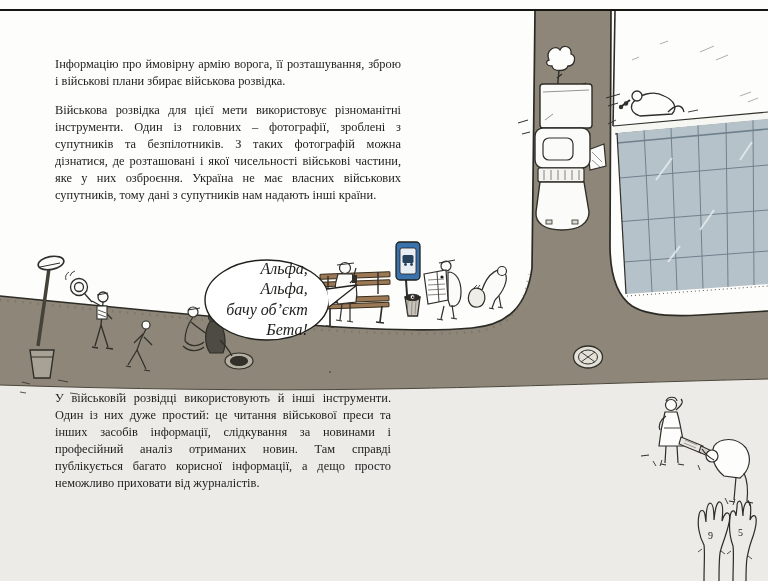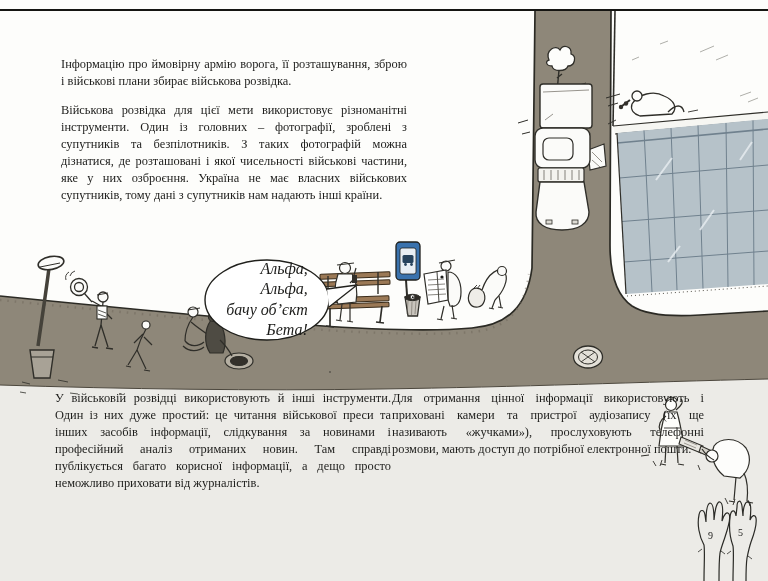--- a/index.html
+++ b/index.html
@@ -6,21 +6,21 @@
   .page{
     position:relative;width:768px;height:581px;overflow:hidden;
     background:#fdfdfb;
     font-family:"Liberation Serif","DejaVu Serif",serif;
     color:#1d1d1b;
   }
   .art{position:absolute;left:0;top:0;}
   .rule{position:absolute;left:0;top:9px;width:768px;height:2.4px;}
   .txt{position:absolute;font-size:12.4px;line-height:17px;text-align:justify;}
   .txt p{margin:0 0 12px 0;}
-  .intro{left:61px;top:56px;width:346px;}
+  .intro{left:55px;top:56px;width:346px;}
   .bl{left:55px;top:390px;width:336px;}
   .br{left:392px;top:390px;width:312px;}
   .bubble-text{
     position:absolute;left:210px;top:266px;width:114px;height:67px;
     display:flex;align-items:center;justify-content:center;text-align:right;
     font-style:italic;font-size:16px;line-height:1.28;white-space:pre-line;
   }
 </style>
 </head>
 <body>
@@ -238,21 +238,20 @@
   <div class="txt intro">
     <p>Інформацію про ймовірну армію ворога, її розташування, зброю і військові плани збирає військова розвідка.</p>
     <p>Військова розвідка для цієї мети використовує різноманітні інструменти. Один із головних – фотографії, зроблені з супутників та безпілотників. З таких фотографій можна дізнатися, де розташовані і якої чисельності військові частини, яке у них озброєння. Україна не має власних військових супутників, тому дані з супутників нам надають інші країни.</p>
   </div>
 
   <div class="txt bl">
     <p>У військовій розвідці використовують й інші інструменти. Один із них дуже простий: це читання військової преси та інших засобів інформації, слідкування за новинами і професійний аналіз отриманих новин. Там справді публікується багато корисної інформації, а дещо просто неможливо приховати від журналістів.</p>
   </div>
 
   <div class="txt br">
-    <p>Для отримання цінної інформації використовують і приховані камери та пристрої аудіозапису (їх ще називають «жучками»), прослуховують телефонні розмови, мають доступ до потрібної електронної пошти.</p>
   </div>
 
   <div class="bubble-text">Альфа,
 Альфа,
 бачу об’єкт
 Бета!</div>
 
 </div>
 
 </body></html>

